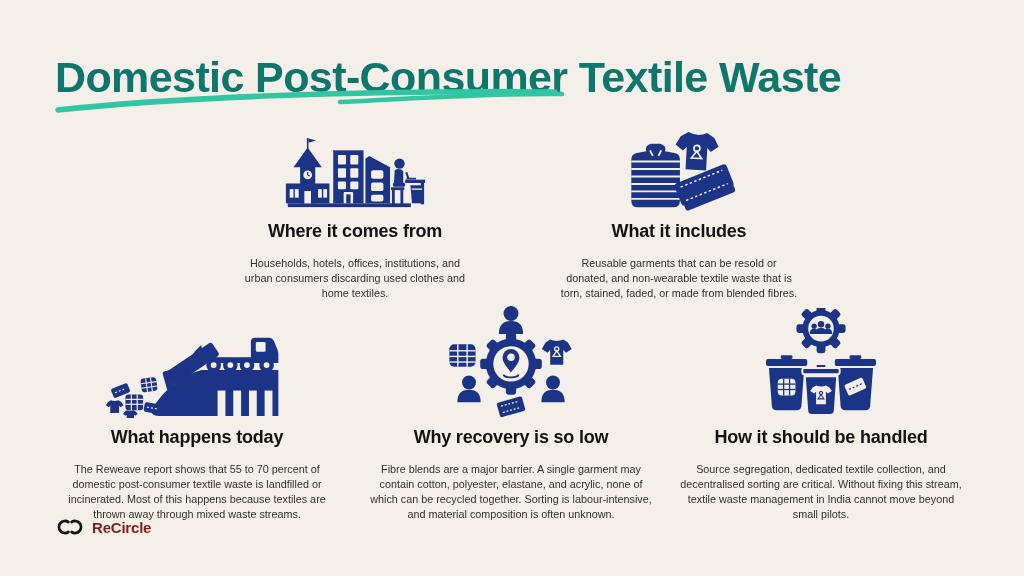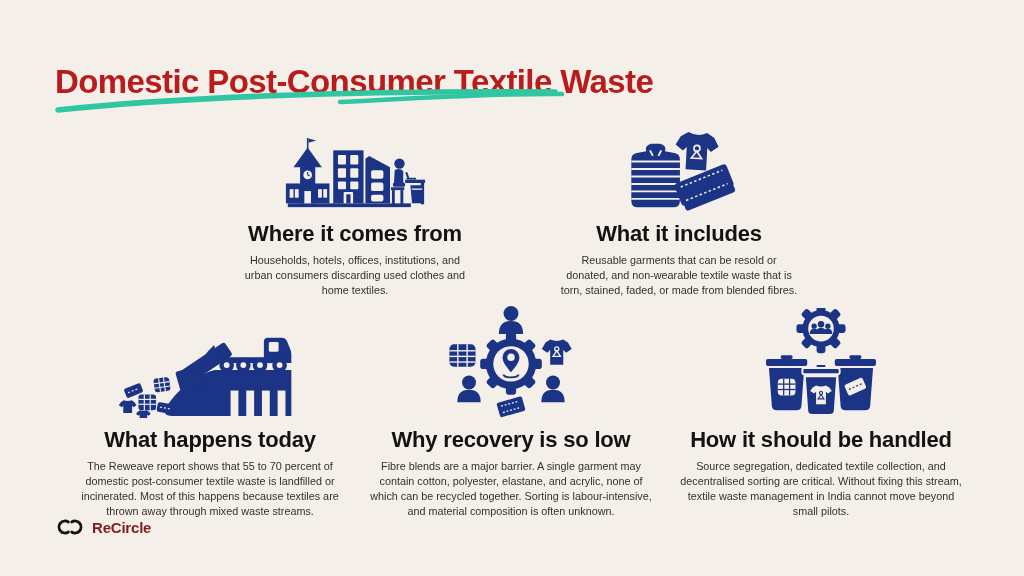--- a/index.html
+++ b/index.html
@@ -5,48 +5,48 @@
   * { margin:0; padding:0; box-sizing:border-box; }
   html,body { width:1024px; height:576px; }
   body {
     font-family:"Liberation Sans", sans-serif;
     background:#f4efe9;
     overflow:hidden;
   }
   .canvas { position:relative; width:1024px; height:576px; background:#f4efe9; }
 
   .title {
-    position:absolute; left:55px; top:63px;
-    font-size:33px; font-weight:800; letter-spacing:-0.6px;
-    color:#b91c1c; white-space:nowrap;
+    position:absolute; left:55px; top:53px;
+    font-size:43px; font-weight:800; letter-spacing:-0.6px;
+    color:#0f766e; white-space:nowrap;
   }
   .scribble { position:absolute; left:50px; top:86px; }
 
   .section {
     position:absolute; display:flex; flex-direction:column;
     align-items:center; text-align:center;
   }
   .icon-box { display:flex; align-items:flex-end; justify-content:center; }
   .section--top .icon-box { height:86px; }
   .section--bottom .icon-box { height:112px; }
   .heading {
-    margin-top:9px; font-size:22px; font-weight:800;
+    margin-top:9px; font-size:18px; font-weight:800;
     letter-spacing:-0.2px; color:#131313;
   }
   .body-text {
-    margin-top:6px; font-size:10.8px; line-height:1.38; color:#34302b;
+    margin-top:14px; font-size:10.8px; line-height:1.38; color:#34302b;
   }
   .section--top { width:240px; top:126px; }
   .section--top .body-text { max-width:238px; }
   .section--bottom { width:290px; top:306px; }
   .section--bottom .body-text { max-width:294px; }
 
   #sec-where { left:235px; }
   #sec-includes { left:559px;align-items:center; }
-  #sec-today { left:65px;justify-content:center; }
+  #sec-today { left:52px;justify-content:center; }
   #sec-recovery { left:366px; }
   #sec-handled { left:676px; }
 
   .footer-logo {
     position:absolute; left:55px; top:517px;
     display:flex; align-items:center; gap:7px;
   }
   .logo-text { font-size:15px; font-weight:700; letter-spacing:-0.2px; color:#7f1d1d; }
 </style>
 </head>

